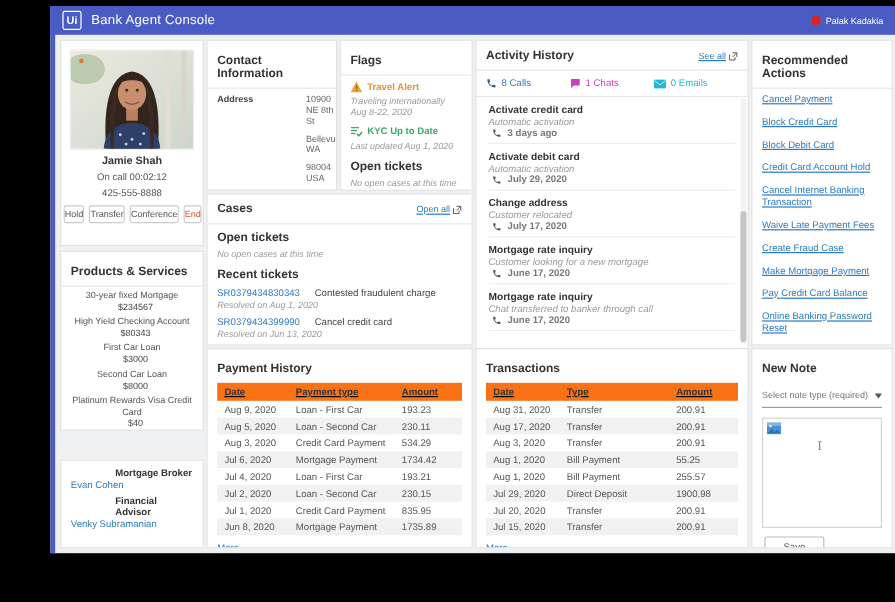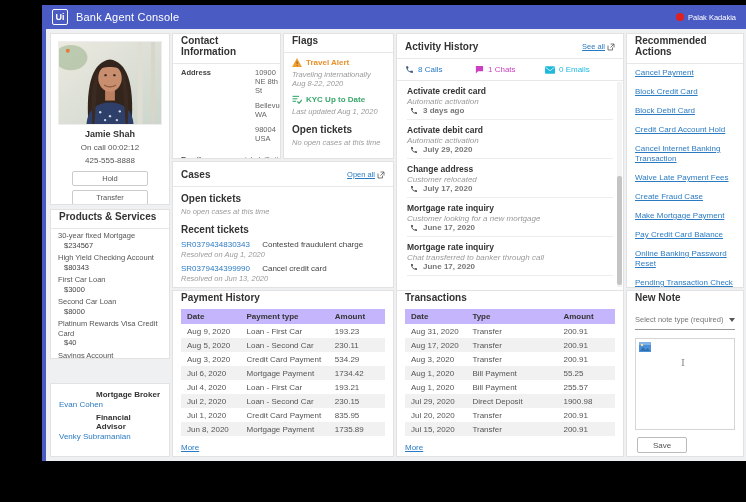--- a/index.html
+++ b/index.html
@@ -23,37 +23,37 @@
   #card-advisors      { left:8px;   top:378px; width:120px; height:74px; }
   #card-contact       { left:130px; top:28px;  width:109px; height:126px; }
   #card-flags         { left:241px; top:28px;  width:111px; height:126px; }
   #card-cases         { left:130px; top:156px; width:222px; height:127px; }
   #card-payments      { left:130px; top:285px; width:222px; height:167px; }
   #card-activity      { left:354px; top:28px;  width:228px; height:292px; }
   #card-transactions  { left:354px; top:285px; width:228px; height:167px; }
   #card-recommended   { left:584px; top:28px;  width:118px; height:255px; }
   #card-note          { left:584px; top:285px; width:118px; height:167px; }
 
-  .card-title { font-size:10px; font-weight:bold; color:#333; padding:1px 8px 6px; }
+  .card-title { font-size:10px; font-weight:bold; color:#333; padding:11px 8px 6px; }
   .card-title.rule { border-bottom:1px solid #e8e8e8; }
   .title-row { display:flex; align-items:center; justify-content:space-between; padding:7px 8px 6px; border-bottom:1px solid #e8e8e8; }
   .title-row .card-title { padding:0; }
   .hlink { font-size:7.5px; color:#2b7bc3; text-decoration:underline; cursor:pointer; display:inline-flex; align-items:center; gap:2px; }
 
   
   .avatar-wrap { margin:7px 7px 4px; height:84px; border:1px solid #eee; }
   .avatar-wrap svg { display:block; width:100%; height:100%; }
   .caller-name { text-align:center; font-size:9px; font-weight:bold; color:#333; margin-top:3px; }
   .call-status, .call-phone { text-align:center; font-size:8px; color:#555; margin-top:4px; }
-  .btn-grid { display:grid; grid-template-columns:1fr; gap:4px; padding:6px 21px 0; }
+  .btn-grid { display:grid; grid-template-columns:1fr 1fr 1fr 1fr; gap:4px; padding:6px 2px 0; }
   .cbtn { height:15px; background:#fff; border:1px solid #ccc; border-radius:2px; font-size:7.5px; color:#555; display:flex; align-items:center; justify-content:center; cursor:pointer; }
   .cbtn.end { color:#e0572b; }
 
   
-  .prod-list { padding:2px 7px; }
+  .prod-list { padding:2px 7px;text-align:center; }
   .prod-item { margin-bottom:3px; }
   .prod-name { font-size:7.5px; color:#555; line-height:9.5px; }
   .prod-value { font-size:7.5px; color:#444; line-height:9.5px; padding-left:6px; }
 
   
   .adv-block { padding:2px 8px 0; }
   .adv-label { font-size:8px; font-weight:bold; color:#333; margin-top:4px;padding-left:37px; }
   .adv-name { font-size:8px; color:#2b7bc3; margin-top:1px; cursor:pointer; }
 
   
@@ -88,21 +88,21 @@
   .act-list { padding:0 10px; }
   .act-entry { padding:5px 0 4px; border-bottom:1px solid #ededed; }
   .act-title { font-size:8.5px; font-weight:bold; color:#333; }
   .act-sub { font-size:8px; font-style:italic; color:#9a9a9a; margin-top:1px; }
   .act-date { display:flex; align-items:center; gap:5px; font-size:8px; color:#777; margin-top:0; padding-left:3px;font-weight:bold; }
   .scrollbar { position:absolute; right:1px; top:48px; width:5px; height:205px; background:#f3f3f3; }
   .scroll-thumb { position:absolute; left:0; top:46%; width:5px; height:53%; background:#c4c4c4; border-radius:2px; cursor:pointer; }
 
   
   .thead, .trow { display:flex; align-items:center; height:14px; padding:0 6px; }
-  .thead { background:#c4b5fd; height:15px; margin:0 8px; }
+  .thead { background:#f97316; height:15px; margin:0 8px;text-decoration:underline; }
   .thead span { font-size:8px; font-weight:bold; color:#333; }
   .tbody { margin:0 8px; }
   .trow span { font-size:8px; color:#555; }
   .tbody div.trow:nth-of-type(even) { background:#f1f1f1; }
   .col-date { width:31%; } .col-type { width:46%; } .col-amt { width:23%; }
   .more-link { display:inline-block; margin:5px 0 0 8px; font-size:8px; color:#2b7bc3; text-decoration:underline; cursor:pointer; }
 
   
   .action-list { padding:4px 8px; }
   .action-list a { display:block; font-size:8px; color:#2b7bc3; text-decoration:underline; margin-bottom:9px; line-height:10px; cursor:pointer; }

